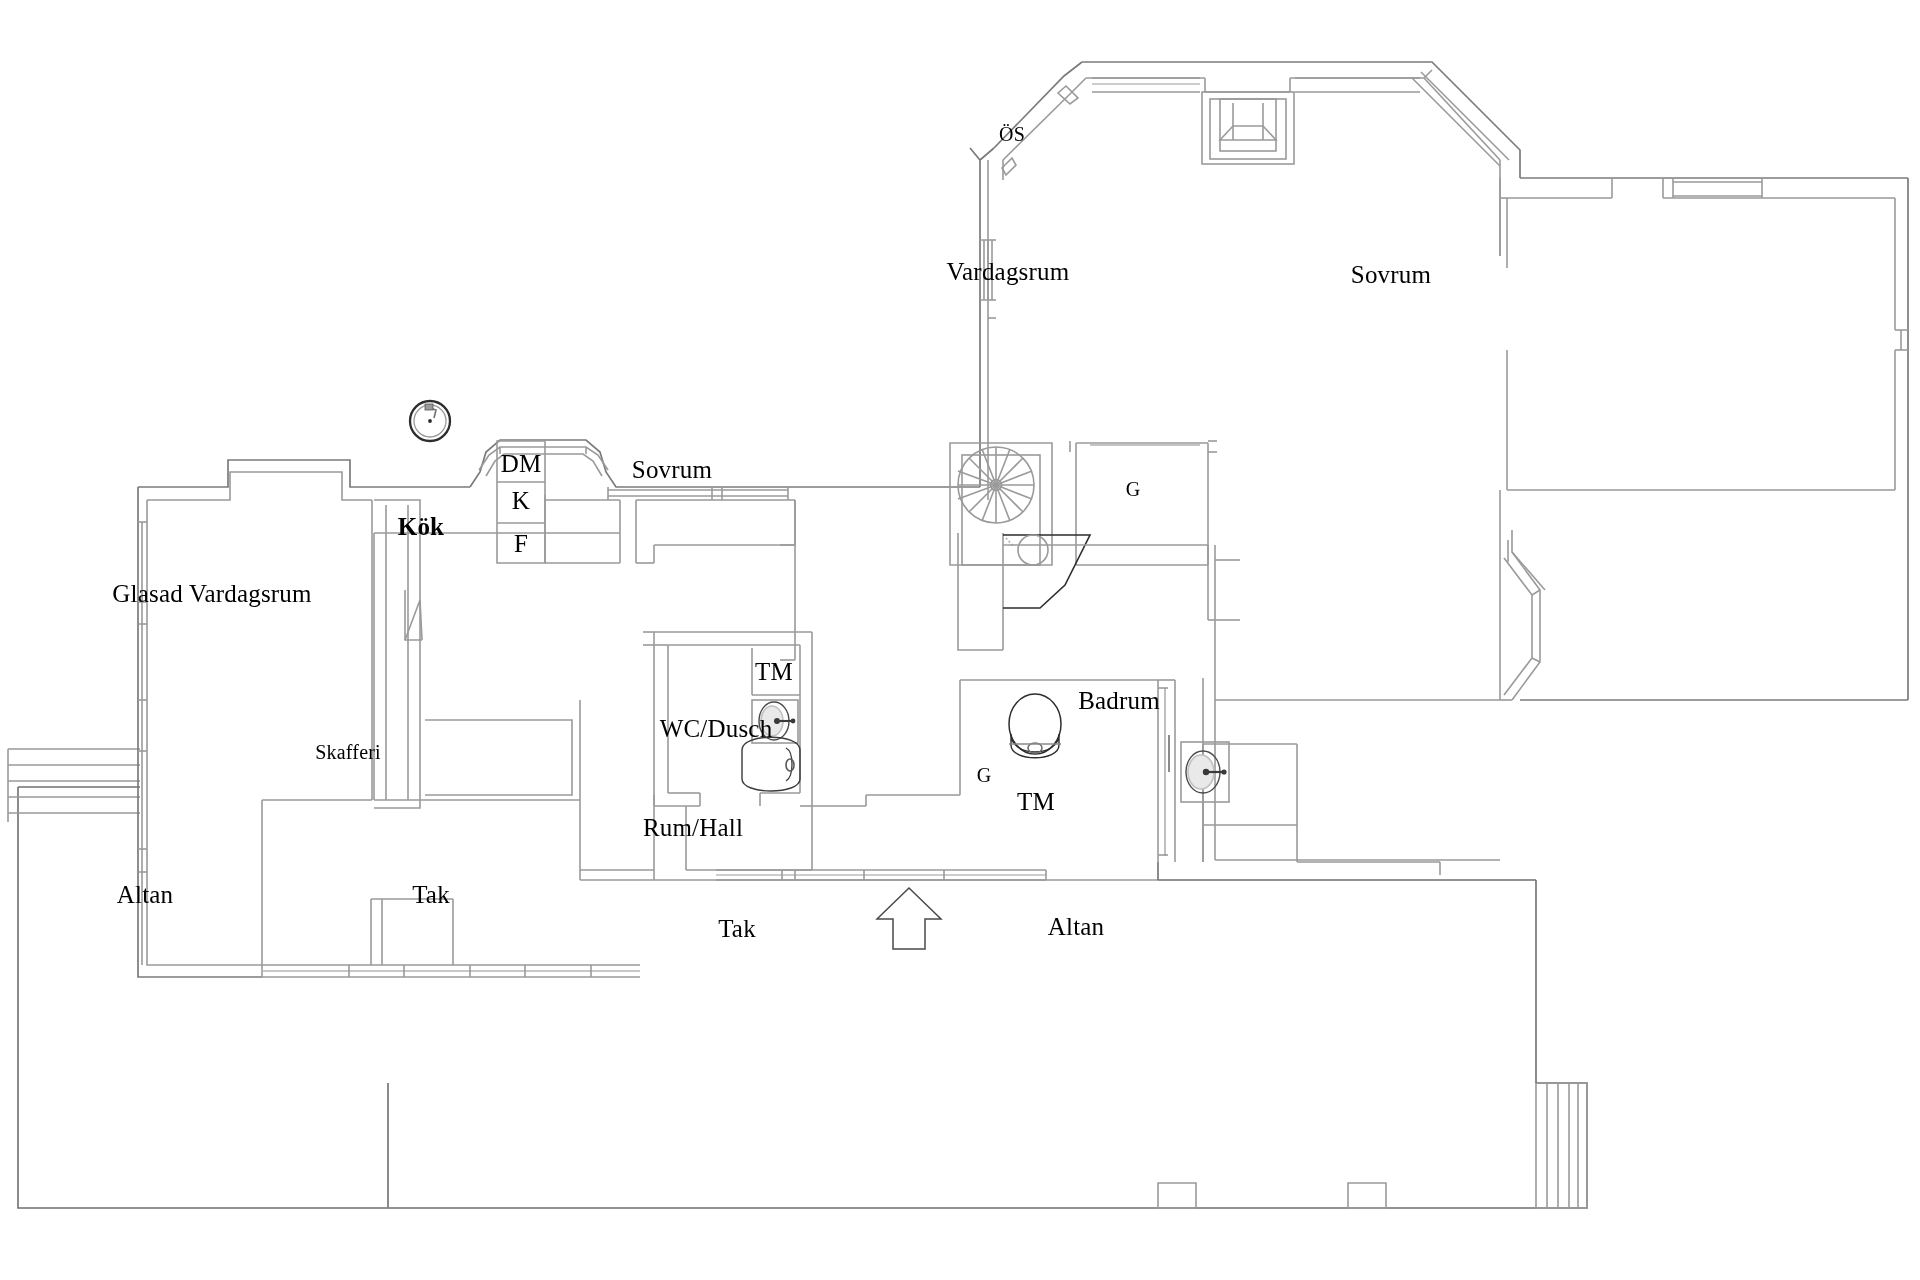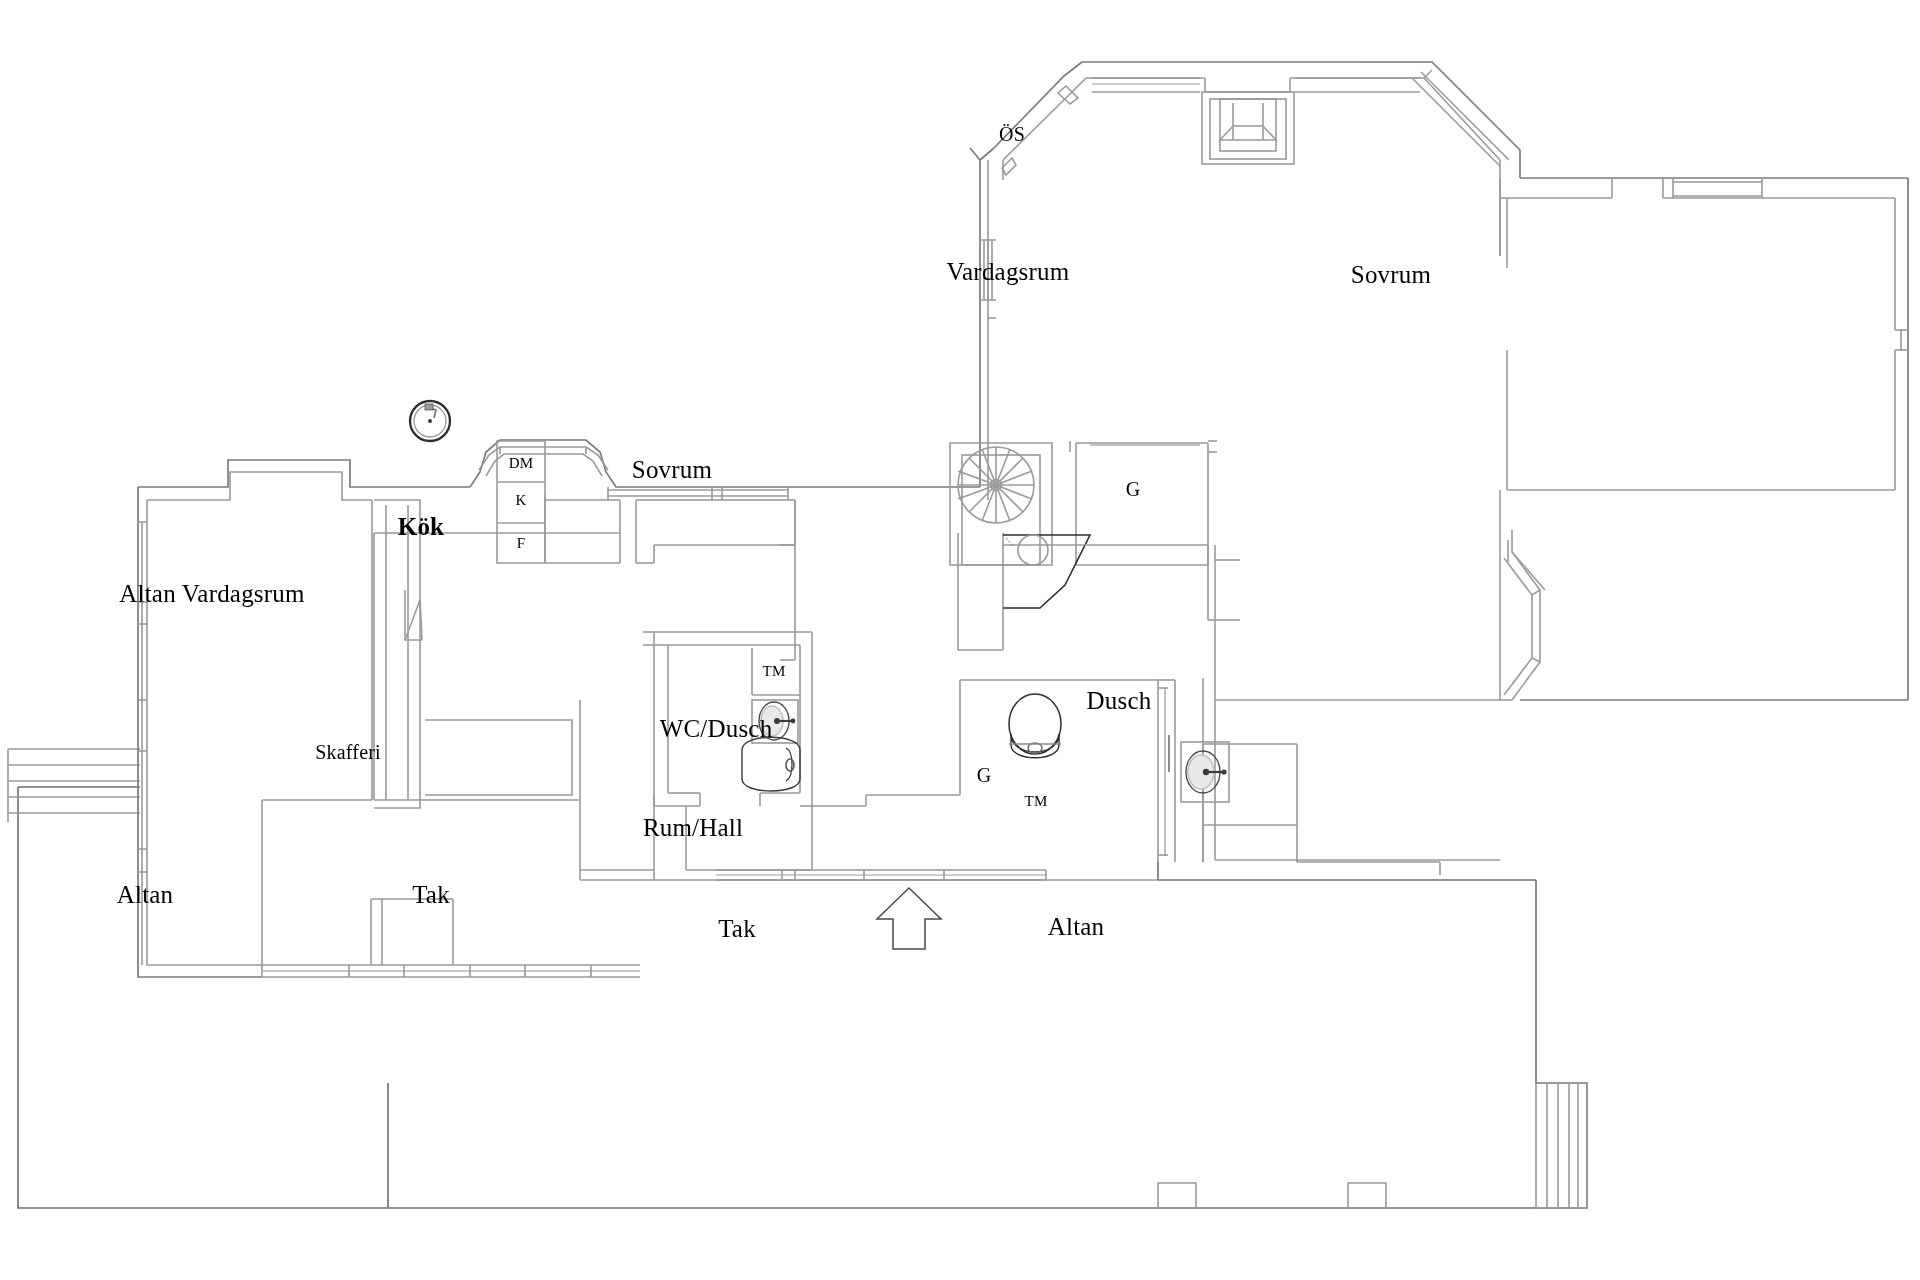--- a/index.html
+++ b/index.html
@@ -30,21 +30,21 @@
     position: absolute;
     color: #000000;
     white-space: nowrap;
     transform: translate(-50%, -50%);
     font-family: "Liberation Serif", "DejaVu Serif", serif;
     line-height: 1;
     letter-spacing: 0.2px;
   }
   .lbl-lg { font-size: 25px; }
   .lbl-md { font-size: 20px; }
-  .lbl-sm { font-size: 15px; }
+  .lbl-sm { font-size: 25px; }
 </style>
 </head>
 <body>
 
 <div id="plan-root">
 
   <svg id="plan-svg" viewBox="0 0 1920 1280" xmlns="http://www.w3.org/2000/svg">
 
     <g fill="none" stroke="#9a9a9a" stroke-width="1.6" vector-effect="non-scaling-stroke">
 
@@ -495,39 +495,39 @@
   </svg>
 
   <div class="room-label lbl-md" style="left:1012px; top:134px;">ÖS</div>
 
   <div class="room-label lbl-lg" style="left:1008px; top:271px;">Vardagsrum</div>
 
   <div class="room-label lbl-lg" style="left:1391px; top:274px;">Sovrum</div>
 
   <div class="room-label lbl-lg" style="left:672px; top:469px;">Sovrum</div>
 
-  <div class="room-label lbl-lg" style="left:212px; top:593px;">Altan Vardagsrum</div>
+  <div class="room-label lbl-lg" style="left:212px; top:593px;">Glasad Vardagsrum</div>
 
   <div class="room-label lbl-lg" style="left:421px; top:526px;font-weight:bold;">Kök</div>
 
   <div class="room-label lbl-sm" style="left:521px; top:463px;">DM</div>
 
   <div class="room-label lbl-sm" style="left:521px; top:500px;">K</div>
 
   <div class="room-label lbl-sm" style="left:521px; top:543px;">F</div>
 
   <div class="room-label lbl-md" style="left:348px; top:752px;">Skafferi</div>
 
   <div class="room-label lbl-lg" style="left:716px; top:728px;">WC/Dusch</div>
 
   <div class="room-label lbl-sm" style="left:774px; top:671px;">TM</div>
 
   <div class="room-label lbl-lg" style="left:693px; top:827px;">Rum/Hall</div>
 
-  <div class="room-label lbl-lg" style="left:1119px; top:700px;">Dusch</div>
+  <div class="room-label lbl-lg" style="left:1119px; top:700px;">Badrum</div>
 
   <div class="room-label lbl-md" style="left:1133px; top:489px;">G</div>
 
   <div class="room-label lbl-md" style="left:984px; top:775px;">G</div>
 
   <div class="room-label lbl-sm" style="left:1036px; top:801px;">TM</div>
 
   <div class="room-label lbl-lg" style="left:145px; top:894px;">Altan</div>
 
   <div class="room-label lbl-lg" style="left:431px; top:894px;">Tak</div>

